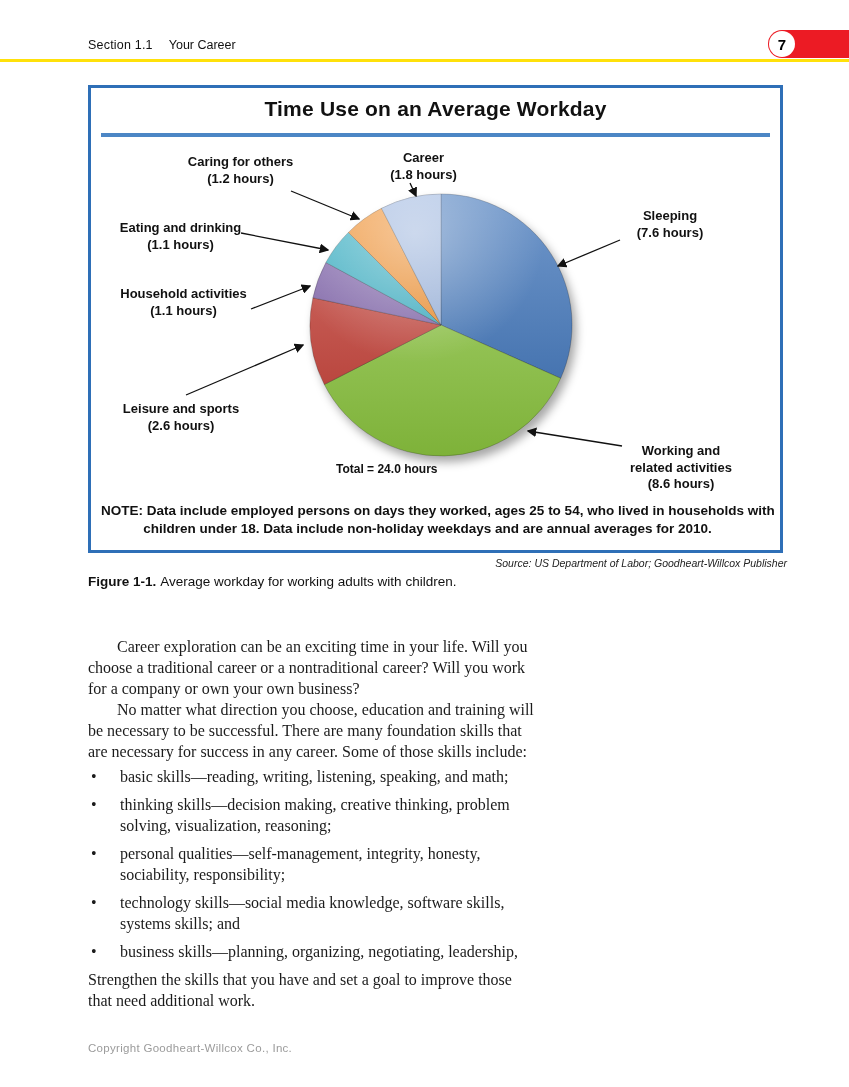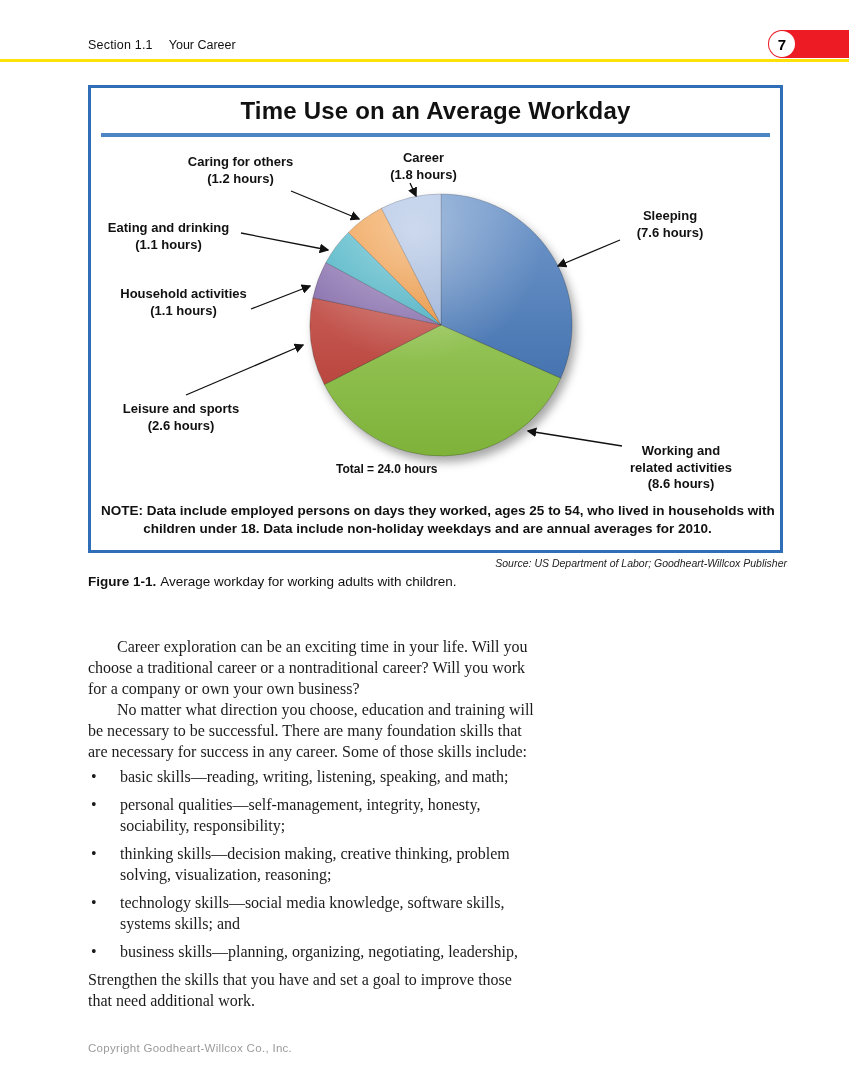--- a/index.html
+++ b/index.html
@@ -11,21 +11,21 @@
   
   .running-head { position:absolute; left:88px; top:38px; font-size:12.5px; color:#111; }
   .running-head .sec { letter-spacing:.2px;text-align:center; }
   .running-head .ttl { margin-left:16px; }
   .yellow-rule { position:absolute; left:0; top:59px; width:849px; height:3px; background:#ffe10a; }
   .page-tab { position:absolute; right:0; top:30px; width:81px; height:28px; background:#ec1b24; border-radius:14px 0 0 14px; }
   .page-circle { position:absolute; left:1px; top:1px; width:26px; height:26px; background:#ffffff; border-radius:50%;
                  display:flex; align-items:center; justify-content:center; font-weight:bold; font-size:15px; color:#000; }
   
   .figure-box { position:absolute; left:88px; top:85px; width:695px; height:468px; border:3px solid #2e6fb7; background:#fff; }
-  .chart-title { position:absolute; left:0; right:0; top:9px; text-align:center; font-size:24px; font-weight:bold; color:#111; letter-spacing:.2px; }
+  .chart-title { position:absolute; left:0; right:0; top:9px; text-align:center; font-size:21px; font-weight:bold; color:#111; letter-spacing:.2px; }
   .title-rule { position:absolute; left:10px; top:45px; width:669px; height:4px; background:#4c86c5; }
   .chart-svg { position:absolute; left:0; top:0; width:689px; height:462px; }
   .pie-label { position:absolute; text-align:center; font-size:13px; font-weight:bold; line-height:16.5px; color:#111; }
   .total-label { position:absolute; left:245px; top:374px; width:200px; text-align:left; font-size:12px; font-weight:bold; color:#111; }
   .note { position:absolute; left:10px; right:26px; top:414px; text-align:center; font-size:13.5px; line-height:18px; color:#111;font-weight:bold; }
   
   .source-line { position:absolute; right:62px; top:557px; font-size:10.5px; font-style:italic; color:#222; }
   .figure-caption { position:absolute; left:88px; top:574px; font-size:13.5px; color:#111; }
   .figure-caption .cap-b { font-weight:bold; margin-right:4px; }
   
@@ -121,21 +121,21 @@
       <div>(1.2 hours)</div>
     </div>
     <div class="pie-label" style="left:270px; top:62px; width:125px;">
       <div>Career</div>
       <div>(1.8 hours)</div>
     </div>
     <div class="pie-label" style="left:514px; top:120px; width:130px;">
       <div>Sleeping</div>
       <div>(7.6 hours)</div>
     </div>
-    <div class="pie-label" style="left:0px; top:132px; width:155px;">
+    <div class="pie-label" style="left:12px; top:132px; width:155px;">
       <div>Eating and drinking</div>
       <div>(1.1 hours)</div>
     </div>
     <div class="pie-label" style="left:10px; top:198px; width:165px;text-align:center;">
       <div>Household activities</div>
       <div>(1.1 hours)</div>
     </div>
     <div class="pie-label" style="left:5px; top:313px; width:170px;">
       <div>Leisure and sports</div>
       <div>(2.6 hours)</div>
@@ -168,26 +168,26 @@
     <div class="para">
         <div class="tline ifirst">No matter what direction you choose, education and training will</div>
         <div class="tline">be necessary to be successful. There are many foundation skills that</div>
         <div class="tline">are necessary for success in any career. Some of those skills include:</div>
       </div>
     <ul class="bullets">
       <li>
           <div class="tline">basic skills—reading, writing, listening, speaking, and math;</div>
         </li>
       <li>
+          <div class="tline">thinking skills—decision making, creative thinking, problem</div>
+          <div class="tline">solving, visualization, reasoning;</div>
+        </li>
+      <li>
           <div class="tline">personal qualities—self-management, integrity, honesty,</div>
           <div class="tline">sociability, responsibility;</div>
-        </li>
-      <li>
-          <div class="tline">thinking skills—decision making, creative thinking, problem</div>
-          <div class="tline">solving, visualization, reasoning;</div>
         </li>
       <li>
           <div class="tline">technology skills—social media knowledge, software skills,</div>
           <div class="tline">systems skills; and</div>
         </li>
       <li>
           <div class="tline">business skills—planning, organizing, negotiating, leadership,</div>
         </li>
     </ul>
     <div class="para closing">

